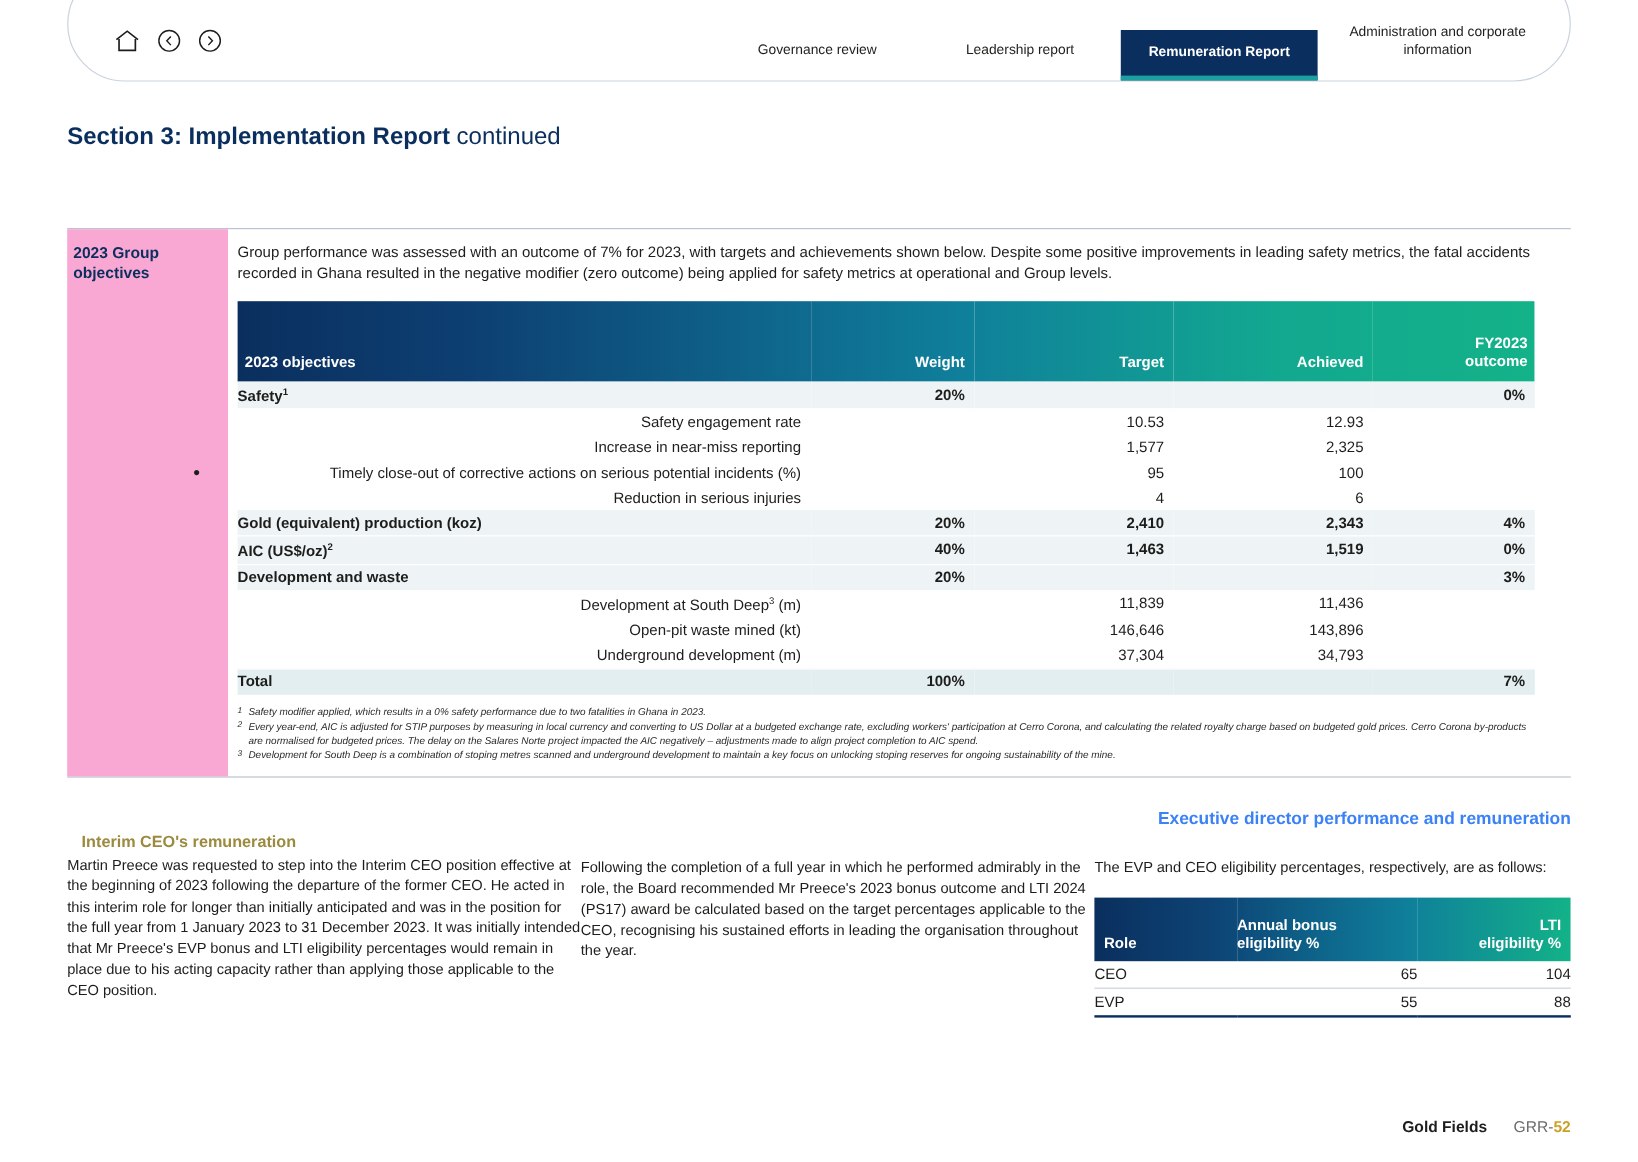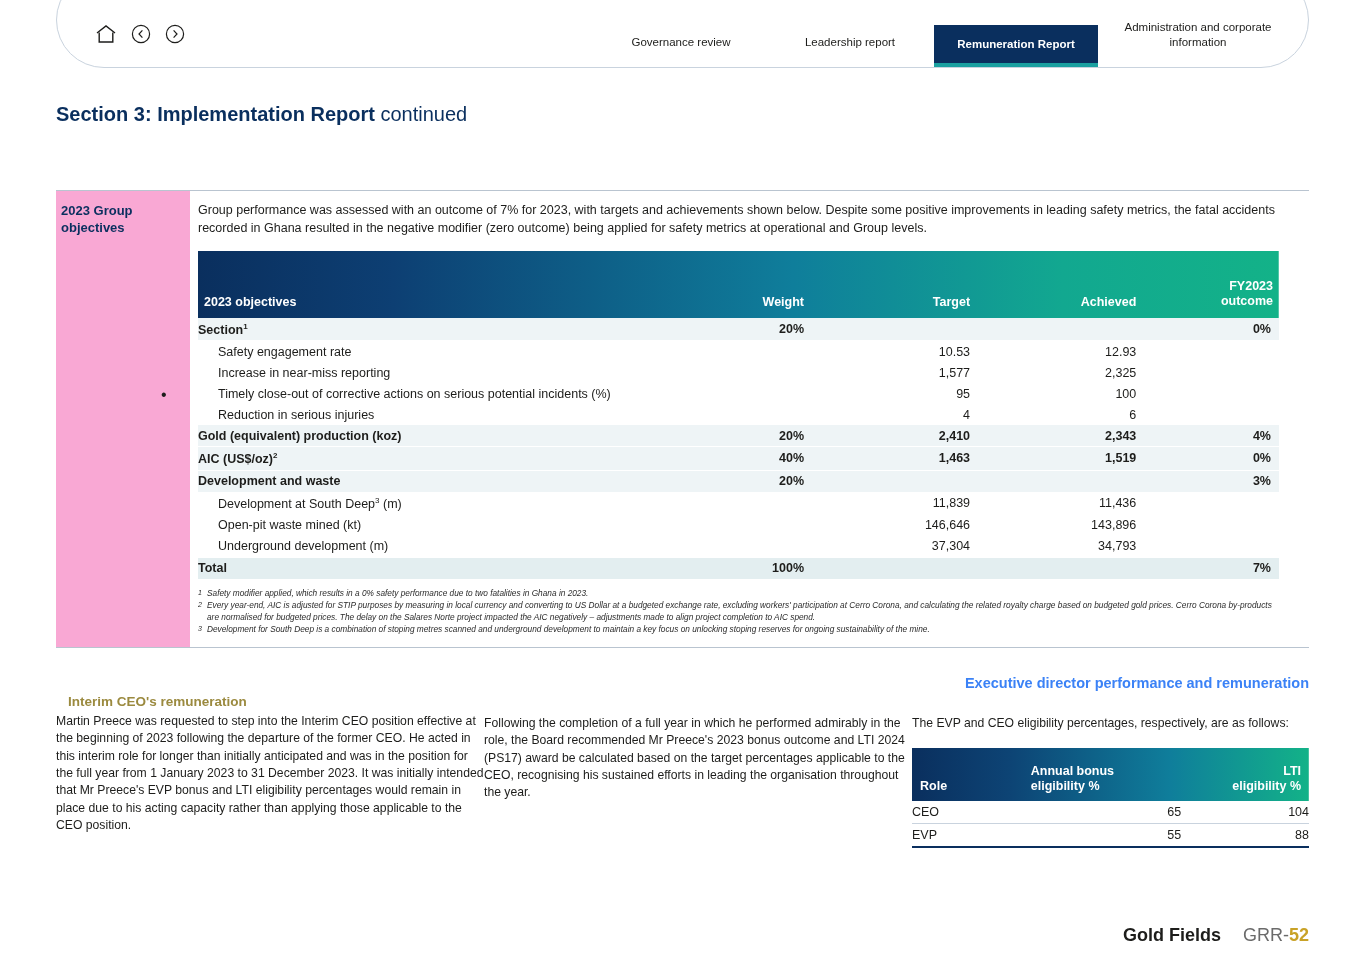--- a/index.html
+++ b/index.html
@@ -161,21 +161,21 @@
   }
   td.c-obj { text-align: left; padding-left: 6px; }
   td.c-num { text-align: right; }
   td.c-outcome { text-align: right; padding-right: 6px; }
 
   tr.rowhdr {
     background: #eef4f6;
     font-weight: bold;
   }
   tr.rowhdr td { border-bottom: 1px solid #ffffff; }
-  tr.sub td.c-obj { padding-left: 20px; }
+  tr.sub td.c-obj { padding-left: 20px; text-align: right; }
   tr.total {
     background: #e3eef0;
     font-weight: bold;
   }
   tr.total td { border-top: 1px solid #ffffff; }
   sup { font-size: 8px; vertical-align: super; }
 
   .footnotes {
     margin-top: 8px;
     width: 1081px;
@@ -252,21 +252,21 @@
   table.evp tbody tr:last-child td { border-bottom: 2px solid #0a2f5e; }
 
   
   .footer {
     position: absolute;
     right: 56px;
     bottom: 22px;
     display: flex;
     align-items: baseline;
     gap: 22px;
-    font-size: 18px;
+    font-size: 13px;
   }
   .footer .brand { font-weight: bold; color: #1d1d1b; }
   .footer .pg { color: #6b6b6b; }
   .footer .pg b { color: #c9a227; }
 </style>
 </head>
 <body>
 
 <div class="topnav">
   <div class="nav-inner">
@@ -323,21 +323,21 @@
           <th class="c-outcome">
             <div class="th-2line">
               <div>FY2023</div>
               <div>outcome</div>
             </div>
           </th>
         </tr>
       </thead>
       <tbody>
         <tr class="rowhdr">
-          <td class="c-obj"><span>Section</span><sup>1</sup></td>
+          <td class="c-obj"><span>Safety</span><sup>1</sup></td>
           <td class="c-num">20%</td>
           <td class="c-num"></td>
           <td class="c-num"></td>
           <td class="c-outcome">0%</td>
         </tr>
         <tr class="sub">
           <td class="c-obj">Safety engagement rate</td>
           <td class="c-num"></td>
           <td class="c-num">10.53</td>
           <td class="c-num">12.93</td>

